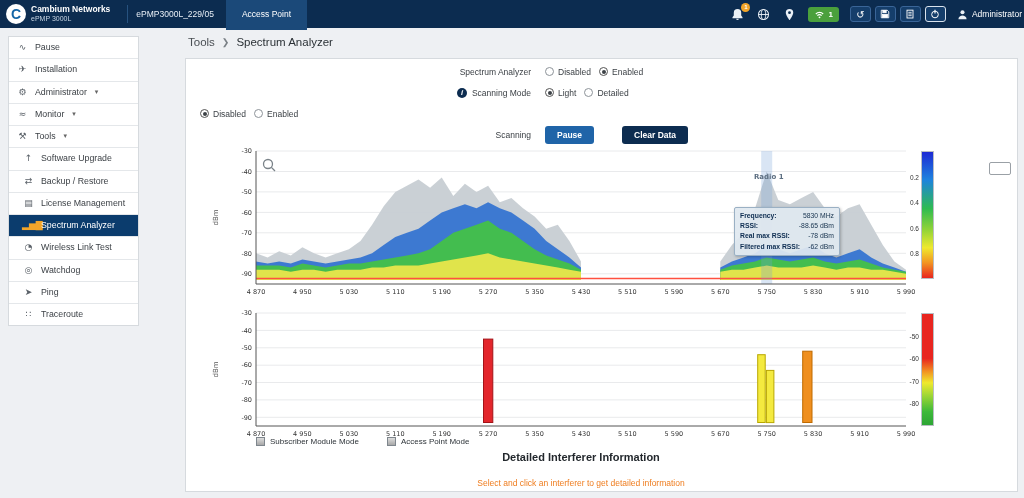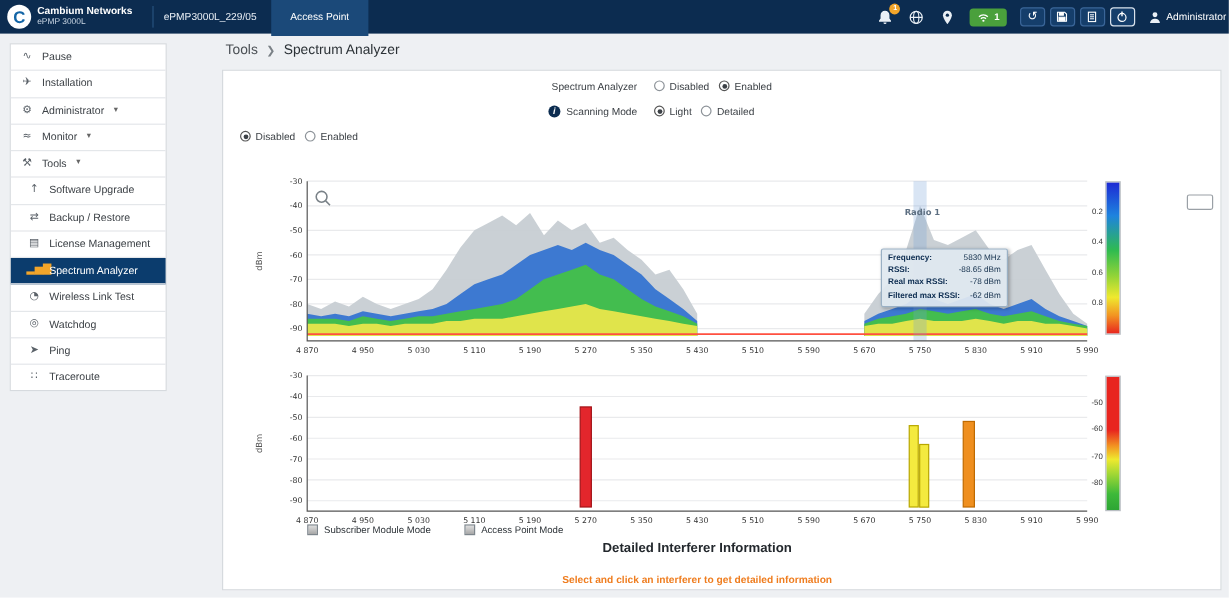--- a/index.html
+++ b/index.html
@@ -73,21 +73,21 @@
   .tooltip{position:absolute;left:548px;top:148px;width:106px;background:rgba(224,232,240,.93);border:1px solid #9ab0c4;border-radius:2px;padding:3px 5px;font-size:6.8px;color:#16324e;box-shadow:1px 1px 3px rgba(0,0,0,.25);z-index:4}
   .tt-row{display:flex;justify-content:space-between;line-height:1.5;gap:6px}
   .tt-row .k{font-weight:bold;color:#0c2c50;white-space:nowrap}
   .tt-row .v{white-space:nowrap}
 
   
   .legend{position:absolute;left:70px;top:378px;display:flex;gap:28px;font-size:8px;color:#2d3338;align-items:center}
   .legend .lg-item{display:flex;align-items:center;cursor:pointer}
   .lg-sq{width:9px;height:9px;background:linear-gradient(#dedede,#a7a7a7);border:1px solid #7e868d;display:inline-block;margin-right:5px;flex:none}
   .footer-title{position:absolute;left:70px;top:392px;width:650px;text-align:center;font-size:11px;font-weight:bold;color:#23282d}
-  .footer-msg{position:absolute;left:70px;top:419px;width:650px;text-align:center;font-size:8.5px;font-weight:bold;color:#ef7d1f}
+  .footer-msg{position:absolute;left:70px;top:419px;width:650px;text-align:center;font-size:8.5px;font-weight:normal;color:#ef7d1f}
 </style>
 </head>
 <body>
 
 <div class="header">
   <div class="logo">C</div>
   <div class="brand">
     <div class="b1">Cambium Networks</div>
     <div class="b2">ePMP 3000L</div>
   </div>
@@ -241,20 +241,29 @@
         </div>
         <div class="ctrl-opts">
           <span class="opt"><span class="radio sel"></span>Light</span>
           <span class="opt"><span class="radio"></span>Detailed</span>
         </div>
       </div>
       <div class="ctrl-row">
         <div class="ctrl-opts">
           <span class="opt"><span class="radio sel"></span>Disabled</span>
           <span class="opt"><span class="radio"></span>Enabled</span>
+        </div>
+      </div>
+      <div class="ctrl-row">
+        <div class="ctrl-label">
+          <span>Scanning</span>
+        </div>
+        <div class="ctrl-opts">
+          <button class="btn pause">Pause</button>
+          <button class="btn clear">Clear Data</button>
         </div>
       </div>
     </div>
 
   <svg id="chart1" class="chart-svg" width="720" height="160">
       <line x1="50" x2="700" y1="8.0" y2="8.0" stroke="#e9eaec" stroke-width="1"></line>
       <line x1="50" x2="700" y1="28.5" y2="28.5" stroke="#e9eaec" stroke-width="1"></line>
       <line x1="50" x2="700" y1="48.9" y2="48.9" stroke="#e9eaec" stroke-width="1"></line>
       <line x1="50" x2="700" y1="69.4" y2="69.4" stroke="#e9eaec" stroke-width="1"></line>
       <line x1="50" x2="700" y1="89.8" y2="89.8" stroke="#e9eaec" stroke-width="1"></line>

